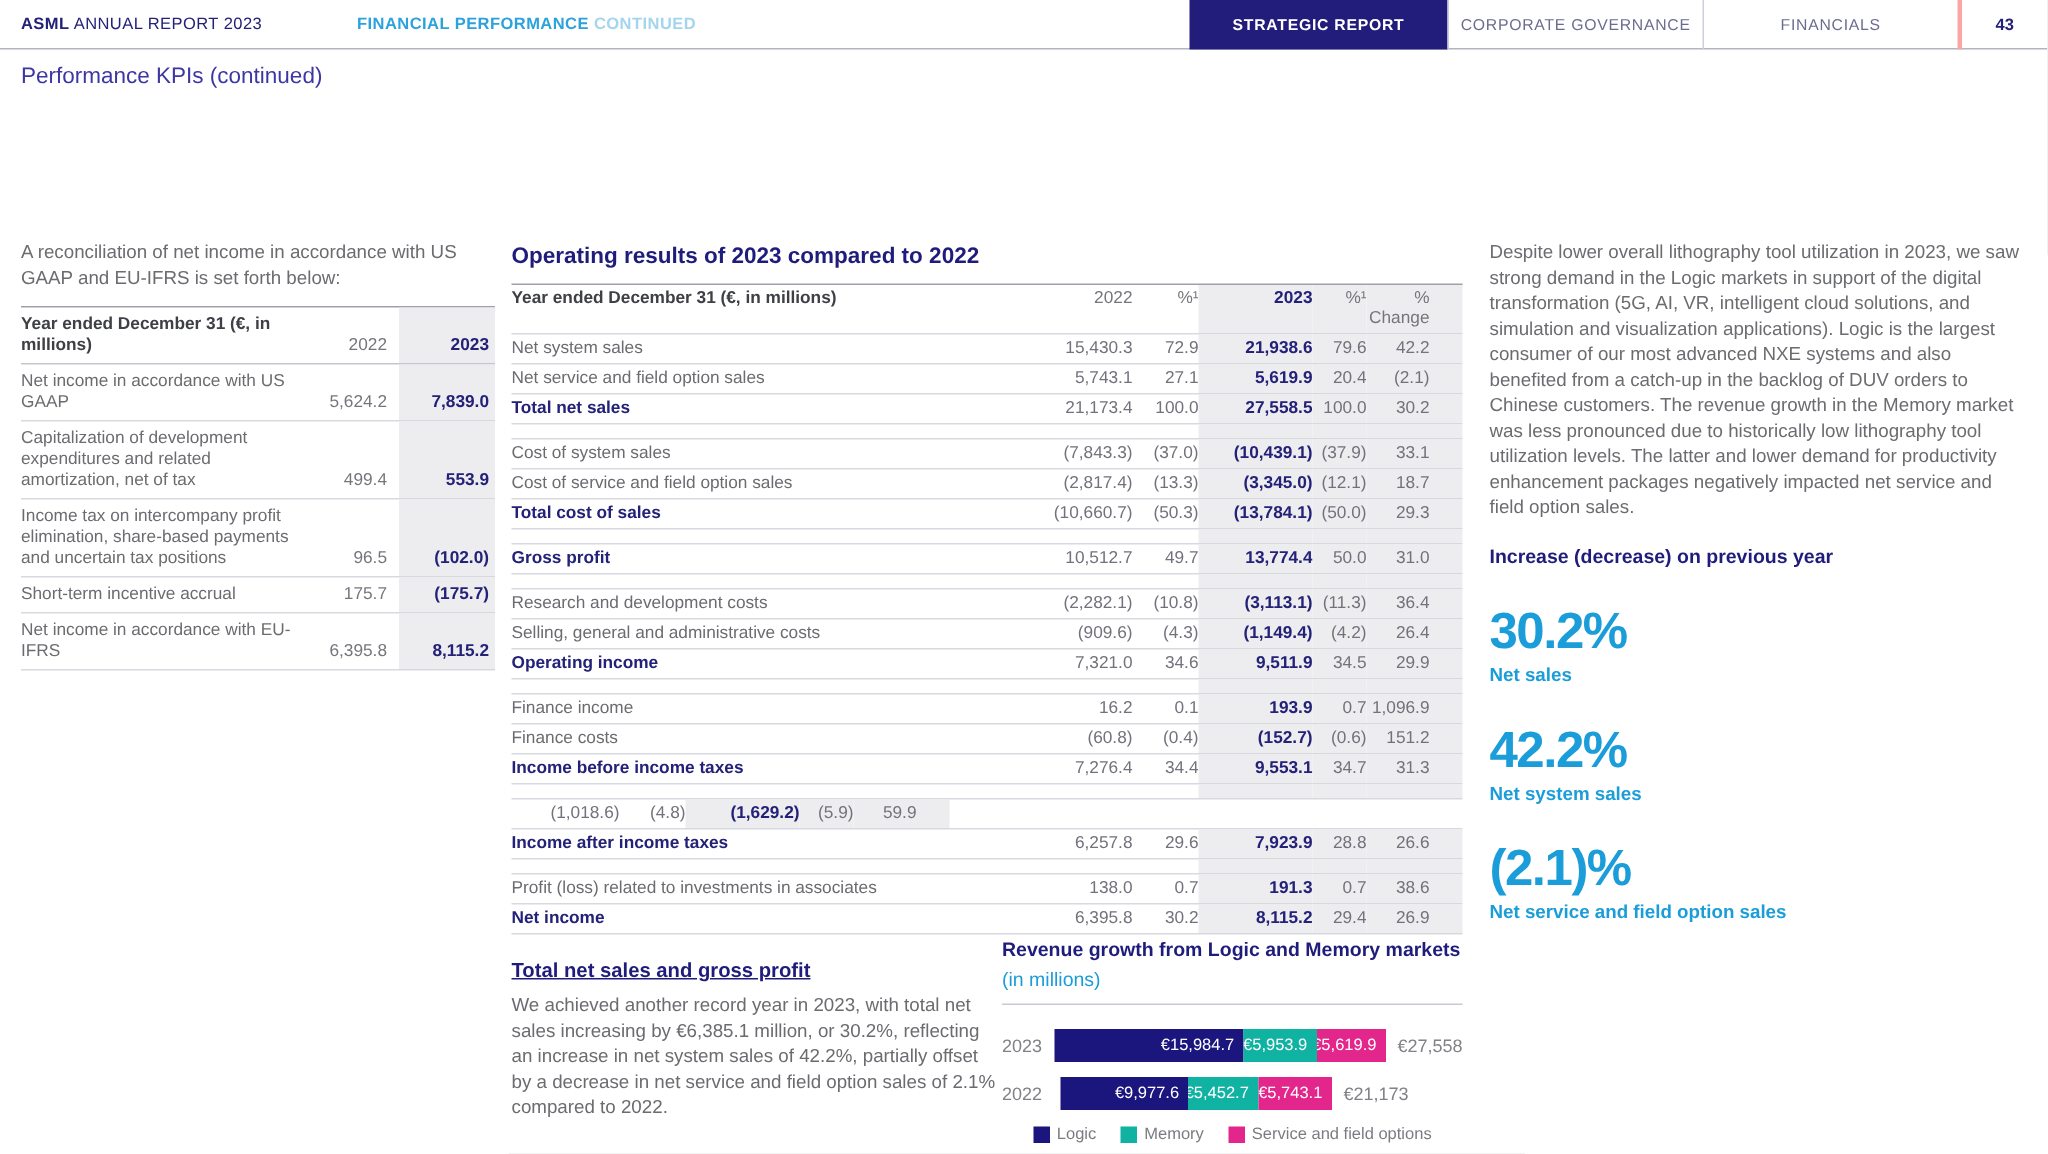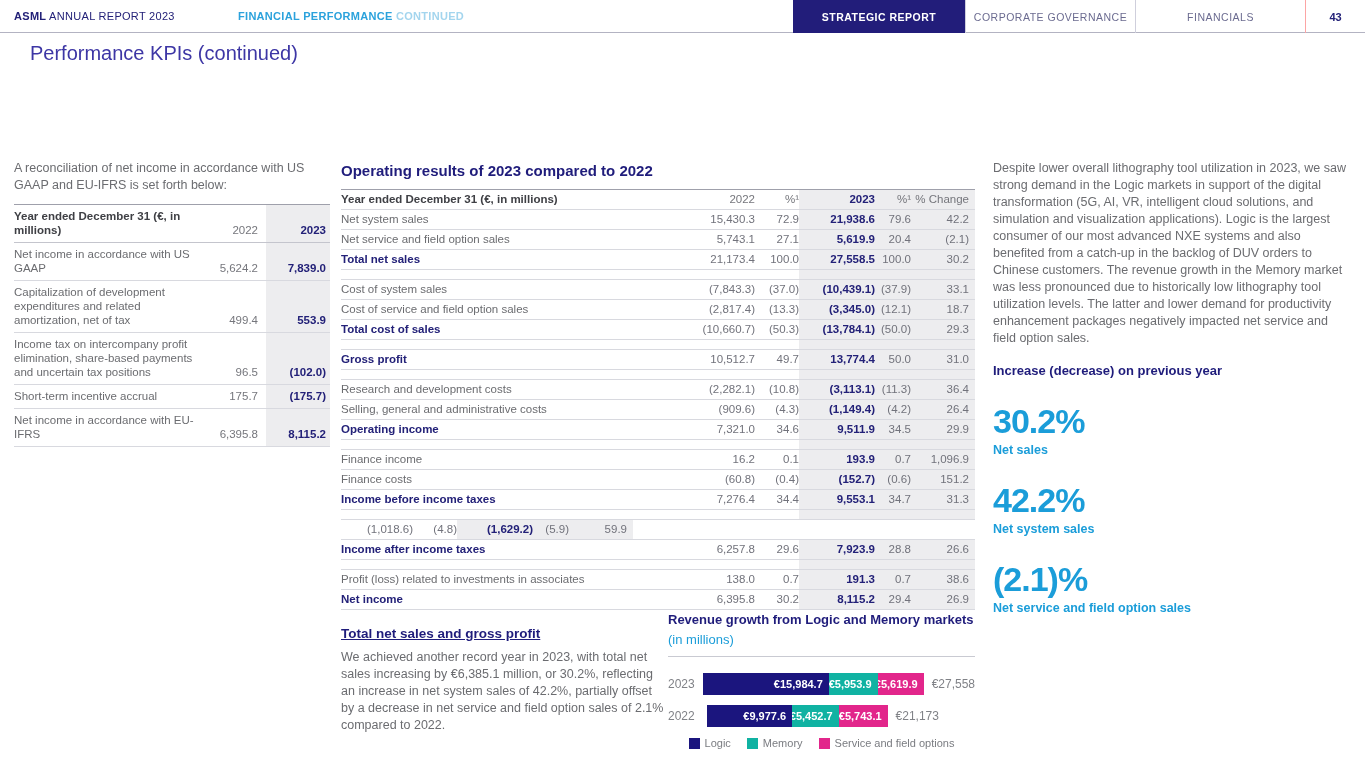--- a/index.html
+++ b/index.html
@@ -10,23 +10,23 @@
   }
   
   #header { position:absolute; top:0; left:0; right:0; height:33px; border-bottom:1px solid #b3b3c2; }
   .brand { position:absolute; left:14px; top:0; line-height:33px; font-size:11px; letter-spacing:.3px; color:#232178; }
   .brand b { font-weight:bold; }
   .section-label { position:absolute; left:238px; top:0; line-height:33px; font-size:11px; letter-spacing:.3px; font-weight:bold; color:#2ba2dc; }
   .section-label .continued { font-weight:bold; color:#a3d5ee; }
   .tabs { position:absolute; right:0; top:0; height:33px; display:flex; align-items:stretch; }
   .tab { width:170px; display:flex; align-items:center; justify-content:center; font-size:10.5px; letter-spacing:.5px; color:#6b6b90; border-left:1px solid #cfcfdc; cursor:pointer; }
   .tab.active { width:172px; background:#221d7a; color:#ffffff; font-weight:bold; border-left:none; }
-  .pagenum { width:60px; display:flex; align-items:center; justify-content:center; font-size:11px; font-weight:bold; color:#232178; border-left:1px solid #fca5a5; }
-  
-  #page-title { position:absolute; left:30px; top:42px; font-size:20px; color:#3d36a5; }
+  .pagenum { width:60px; display:flex; align-items:center; justify-content:center; font-size:11px; font-weight:bold; color:#232178; border-left:3px solid #fca5a5; }
+  
+  #page-title { position:absolute; left:14px; top:42px; font-size:15px; color:#3d36a5; }
   
   #col-left   { position:absolute; left:14px;  top:160px; width:316px; }
   #col-middle { position:absolute; left:341px; top:160px; width:634px; }
   #col-right  { position:absolute; left:993px; top:160px; width:358px; }
   .body-text { font-size:12.5px; line-height:17px; color:#6b6c70; }
   h2.table-title { font-size:15px; font-weight:bold; color:#1f1c7b; margin-bottom:10px; margin-top:2px; }
   h3.sub-title { font-size:13.5px; font-weight:bold; color:#1f1c7b; margin-bottom:8px;text-decoration:underline; }
   
   .lt { margin-top:10px; border-top:1px solid #9fa0ab; }
   .lt-row, .lt-header { display:flex; border-bottom:1px solid #d8d9df; font-size:11.5px; }
@@ -41,39 +41,39 @@
   
   .mt { border-top:1px solid #9fa0ab; }
   .mt-row { display:flex; border-bottom:1px solid #d8d9df; font-size:11.5px; line-height:13px; }
   .mt-cell { padding:2.5px 0 3.5px 0; }
   .mt-label { flex:1; color:#6b6c70; }
   .num { text-align:right; color:#71727b; }
   .mt-c1 { width:72px; }
   .mt-c2 { width:44px; }
   .mt-c3 { width:76px; background:#ededef; font-weight:bold; color:#232178; }
   .mt-c4 { width:36px; background:#ededef; }
-  .mt-c5 { width:64px; background:#ededef; padding-right:6px; }
+  .mt-c5 { width:64px; background:#ededef; padding-right:22px; }
   .mt-row.bold .mt-label { font-weight:bold; color:#232178; }
   .mt-h .mt-label { font-weight:bold; color:#3f4045; }
   .mt-h .num { color:#75767c; }
   .mt-h .mt-c3 { font-weight:bold; color:#232178; }
   .mt-gap { height:10px; }
   .mt-gap .mt-cell { padding:0; }
   .footnote { font-size:10.5px; color:#6b6c70; margin-top:7px; }
   
   .mid-bottom { display:flex; margin-top:16px; }
   .mid-bottom-left { width:330px; }
   .chart-block { width:307px; margin-left:auto; margin-top:-14px; }
   .chart-title { font-size:13px; font-weight:bold; color:#1f1c7b; }
   .chart-subtitle { font-size:13px; color:#1b9dd9; margin-top:5px; }
   .chart-divider { border-bottom:1px solid #c9cad2; margin-top:9px; }
   .chart-bars { margin-top:16px; }
   .bar-row { display:flex; align-items:center; height:22px; margin-bottom:10px; font-size:12px; color:#808287; }
   .bar-year { width:39px; }
-  .bar-seg { height:22px; display:flex; align-items:center; justify-content:flex-end; color:#ffffff; font-weight:bold; font-size:11px; padding-right:6px; white-space:nowrap; overflow:hidden;padding-left:24px; }
+  .bar-seg { height:22px; display:flex; align-items:center; justify-content:flex-end; color:#ffffff; font-weight:normal; font-size:11px; padding-right:6px; white-space:nowrap; overflow:hidden;padding-left:24px; }
   .bar-total { margin-left:8px; }
   .legend { display:flex; justify-content:center; align-items:flex-end; gap:16px; margin-top:8px; font-size:11px; color:#7a7c81; }
   .legend-item { display:flex; align-items:center; }
   .sw { width:11px; height:11px; margin-right:5px; display:inline-block; }
   
   .kpi-title { font-size:13px; font-weight:bold; color:#1f1c7b; margin-top:16px; }
   .kpi { margin-top:24px; }
   .kpi-value { font-size:34px; font-weight:bold; color:#1b9dd9; letter-spacing:-1px; line-height:38px; }
   .kpi-label { font-size:12.5px; font-weight:bold; color:#1b9dd9; margin-top:3px; }
 </style>

